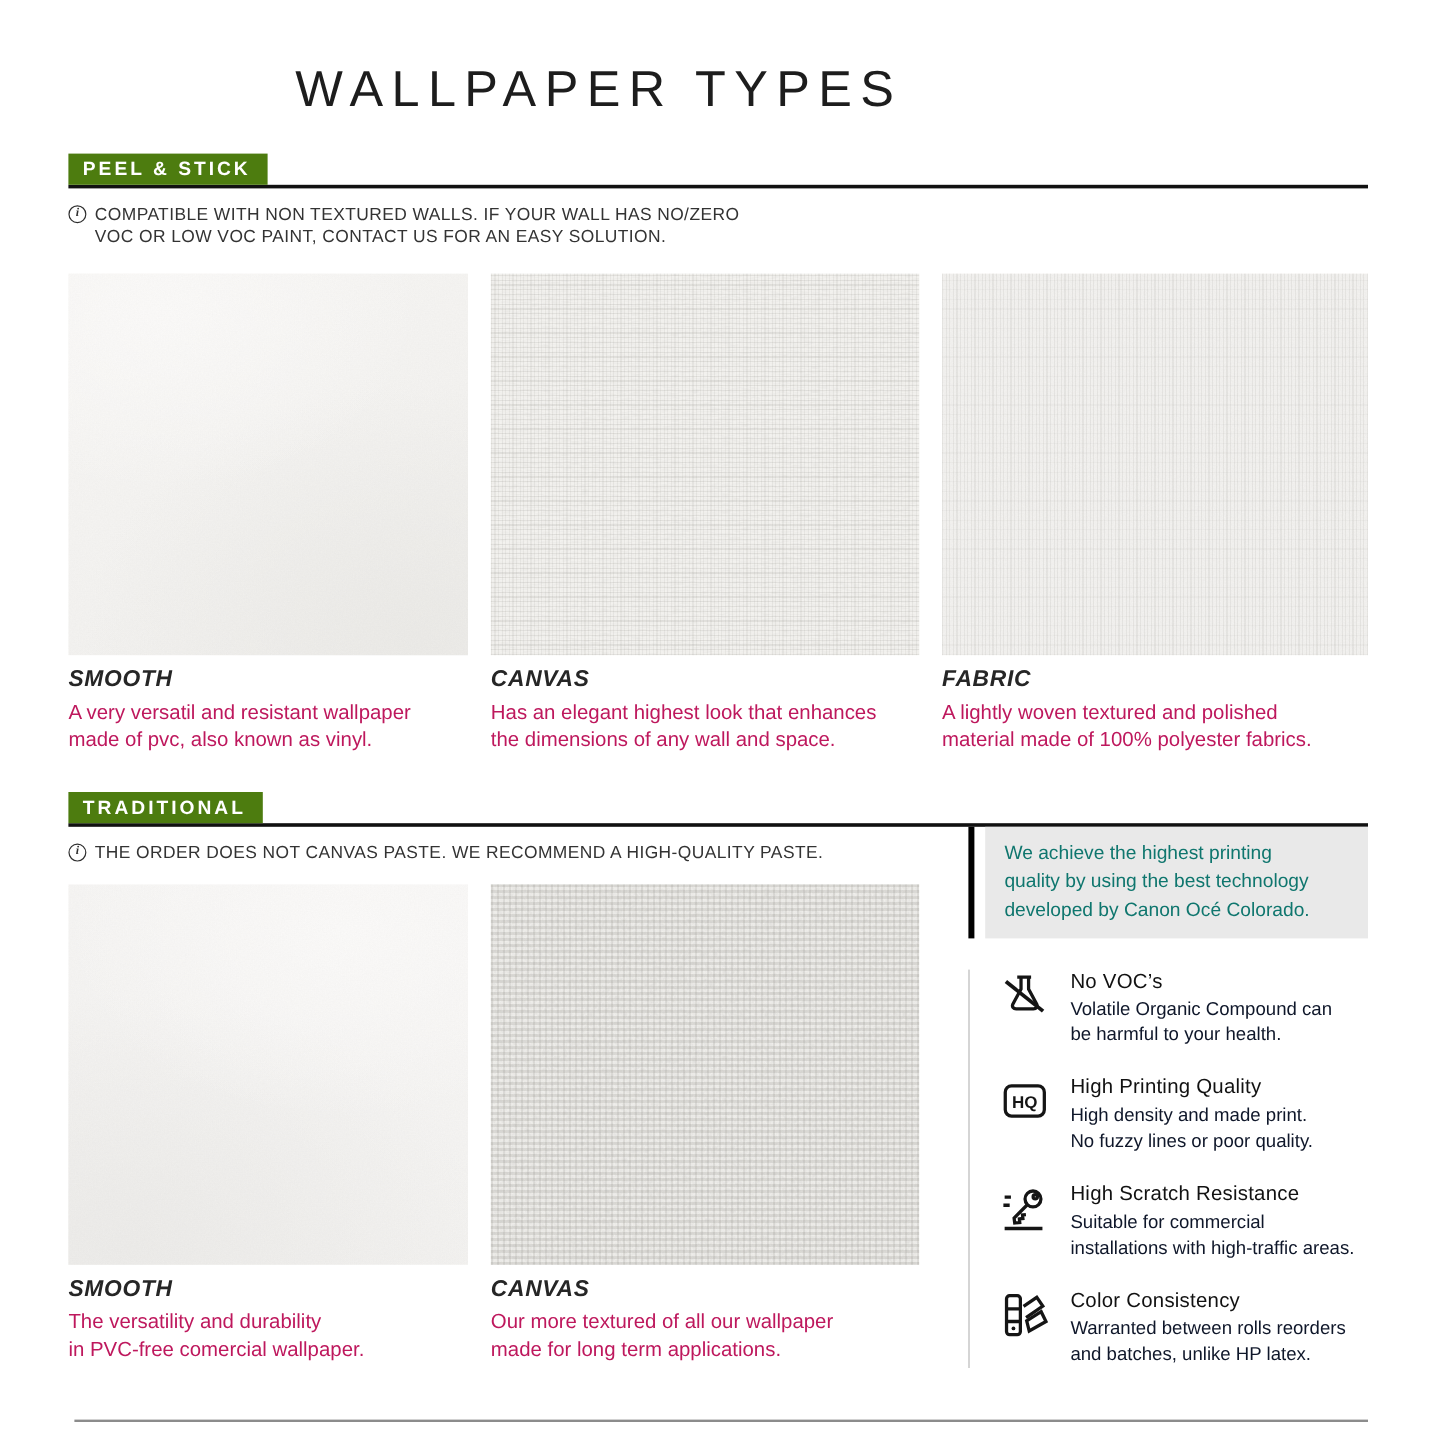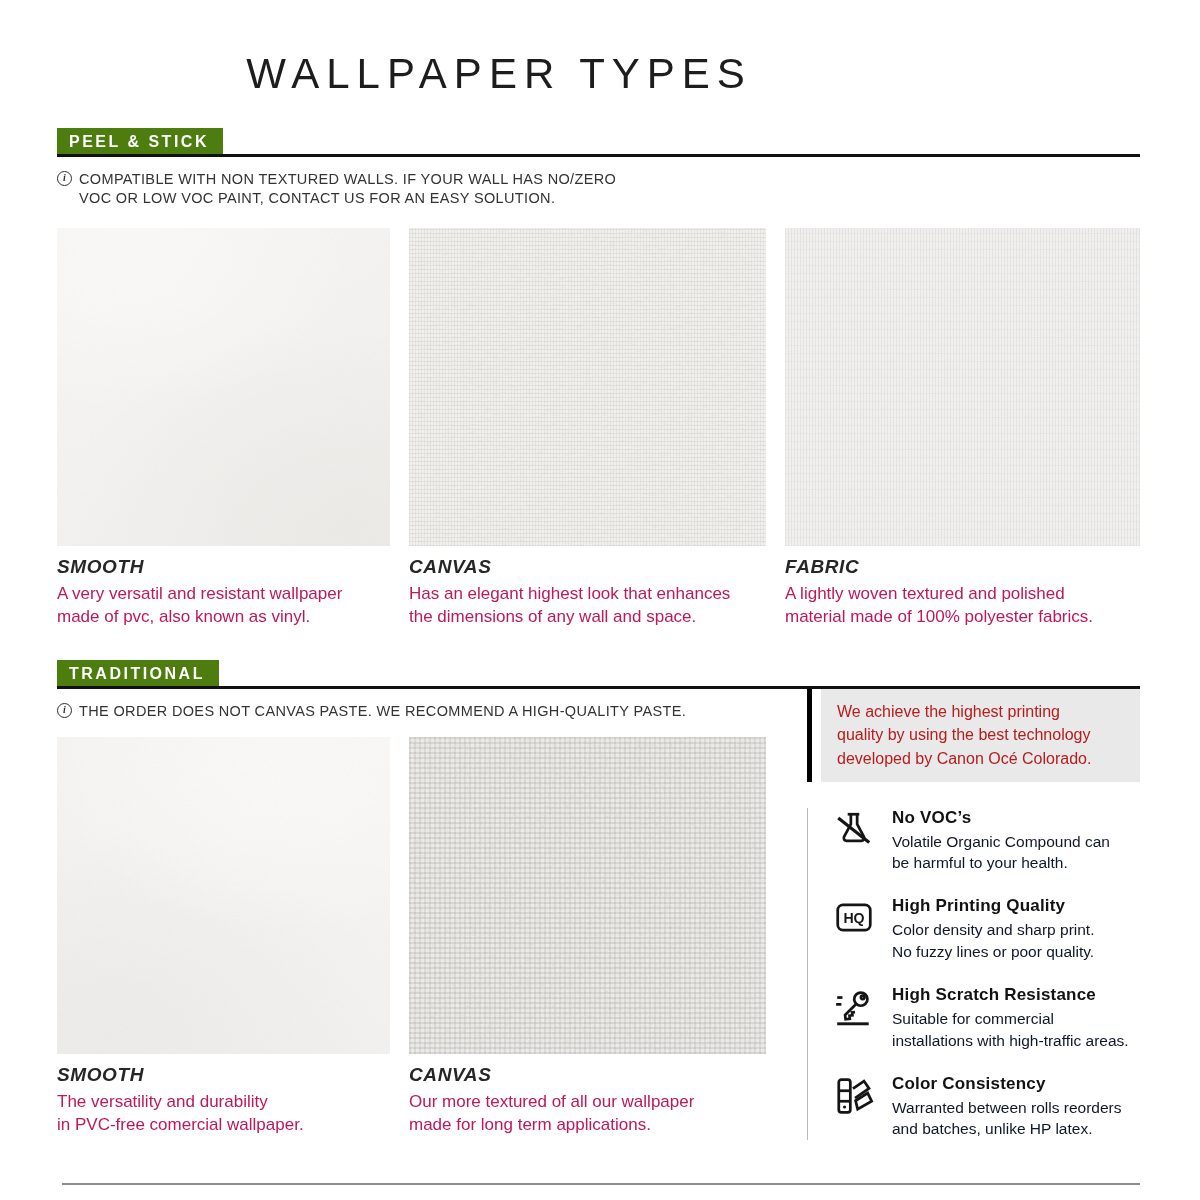--- a/index.html
+++ b/index.html
@@ -100,32 +100,32 @@
 
   
   .quote-box {
     border-left:5px solid #000;
     padding-left:9px;
   }
   .quote-inner {
     background:#e9e9e9;
     padding:11px 16px 12px 16px;
     font-size:16px;
-    color:#b91c1c;
+    color:#0f766e;
     line-height:1.45;
   }
   .features {
     margin-top:26px;
     border-left:1px solid #b9b9b9;
     padding-left:25px;
   }
   .feature { display:flex; gap:17px; margin-bottom:23px; }
   .ficon { flex:none; width:42px; height:42px; padding-top:1px; }
   .ficon svg { display:block; }
-  .f-title { font-size:17px; font-weight:700; color:#121212; letter-spacing:0.2px; }
+  .f-title { font-size:17px; font-weight:400; color:#121212; letter-spacing:0.2px; }
   .f-desc { margin-top:3px; font-size:15.5px; color:#0f172a; line-height:1.38; }
 
   .bottom-rule { margin:20px 0 0 5px; width:1078px; height:2px; background:#8c8c8c; }
 
   .icon-stroke { stroke:#151515; fill:none; stroke-width:2.6; stroke-linecap:butt; stroke-linejoin:miter; }
 </style>
 </head>
 <body>
 
 <svg width="0" height="0" style="position:absolute" aria-hidden="true">
@@ -275,21 +275,21 @@
         <div class="feature">
           <div class="ficon">
             <svg width="42" height="42" viewBox="0 0 40 40">
               <rect class="icon-stroke" x="4.5" y="7.5" width="31" height="24" rx="5"></rect>
               <text x="20" y="24.8" text-anchor="middle" font-family="Liberation Sans, sans-serif" font-size="13.5" font-weight="bold" fill="#151515">HQ</text>
             </svg>
           </div>
           <div>
             <div class="f-title">High Printing Quality</div>
             <div class="f-desc">
-              <div>Color density and sharp print.</div>
+              <div>High density and made print.</div>
               <div>No fuzzy lines or poor quality.</div>
             </div>
           </div>
         </div>
 
         <div class="feature">
           <div class="ficon">
             <svg width="42" height="42" viewBox="0 0 40 40">
               <g class="icon-stroke">
                 <circle cx="26.5" cy="12.5" r="6.3"></circle>

